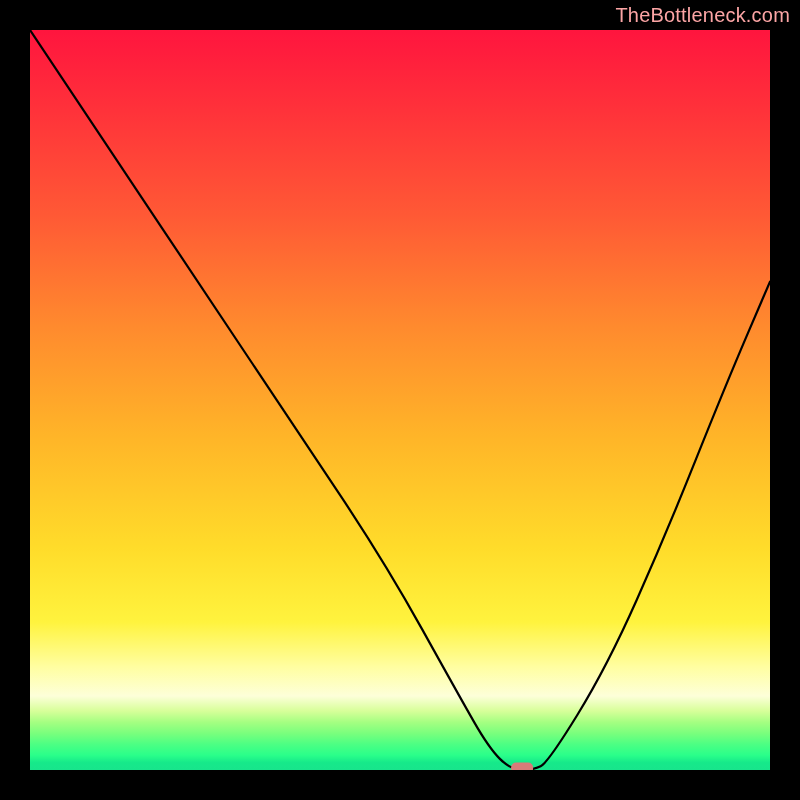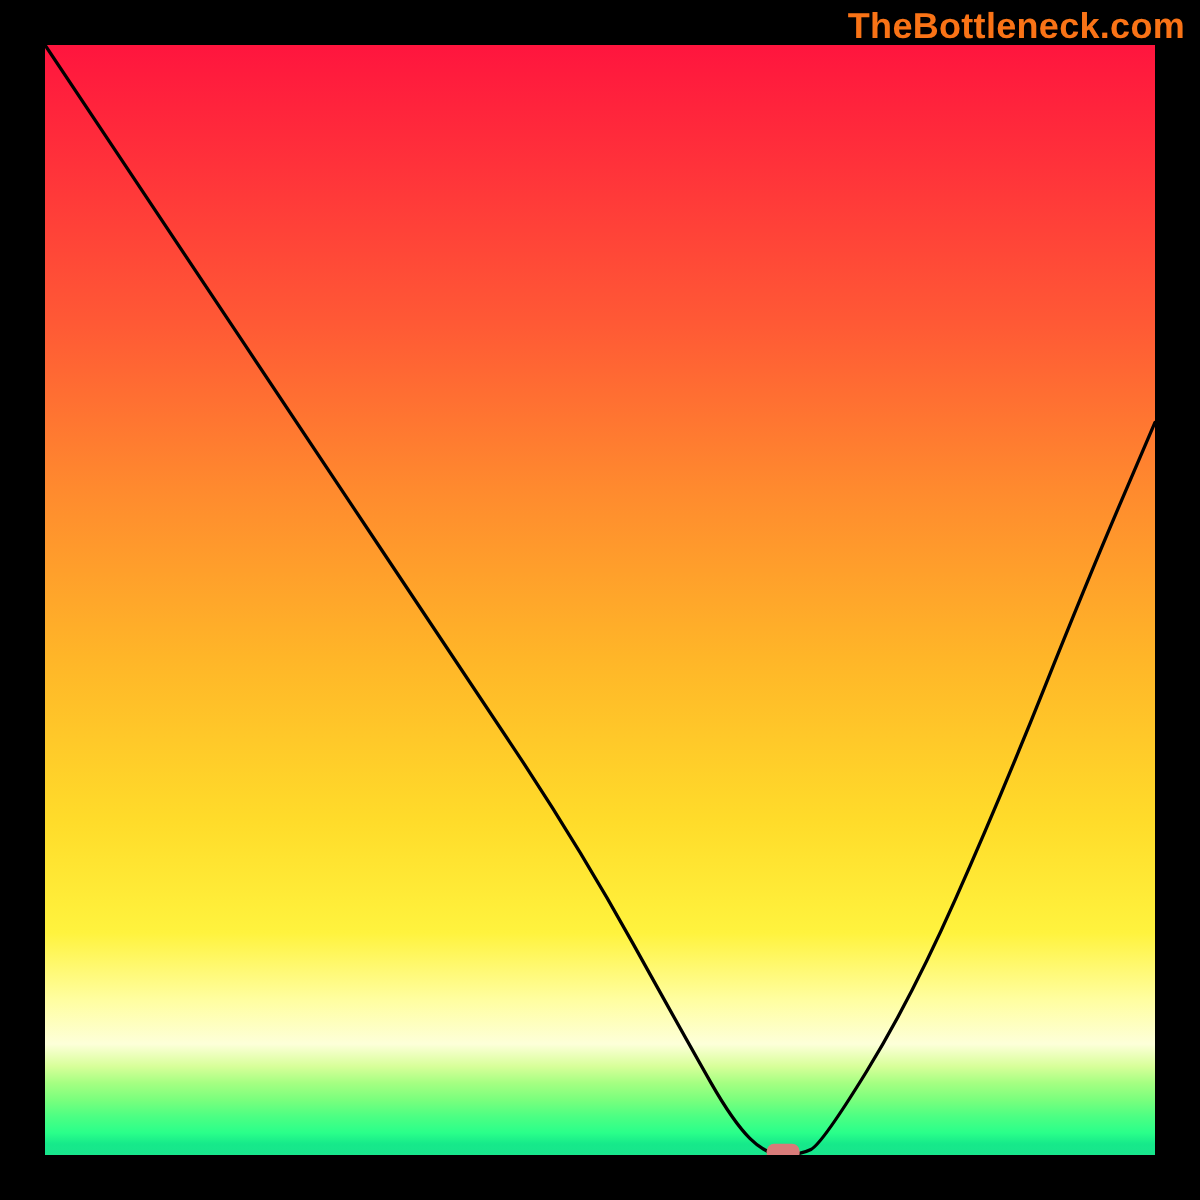--- a/index.html
+++ b/index.html
@@ -59,24 +59,24 @@
     stroke-linecap: round;
   }
   .marker {
     fill: #d87b79;
     stroke: none;
   }
   .watermark {
     position: absolute;
     top: 4px;
     right: 10px;
-    color: #f97316;
-    font-size: 24px;
+    color: #fca5a5;
+    font-size: 20px;
     letter-spacing: 0.2px;
-    font-weight: 700;
+    font-weight: 400;
     user-select: none;
   }
 </style>
 </head>
 <body>
 
 <div class="frame">
 
   <div class="watermark">TheBottleneck.com</div>
 

